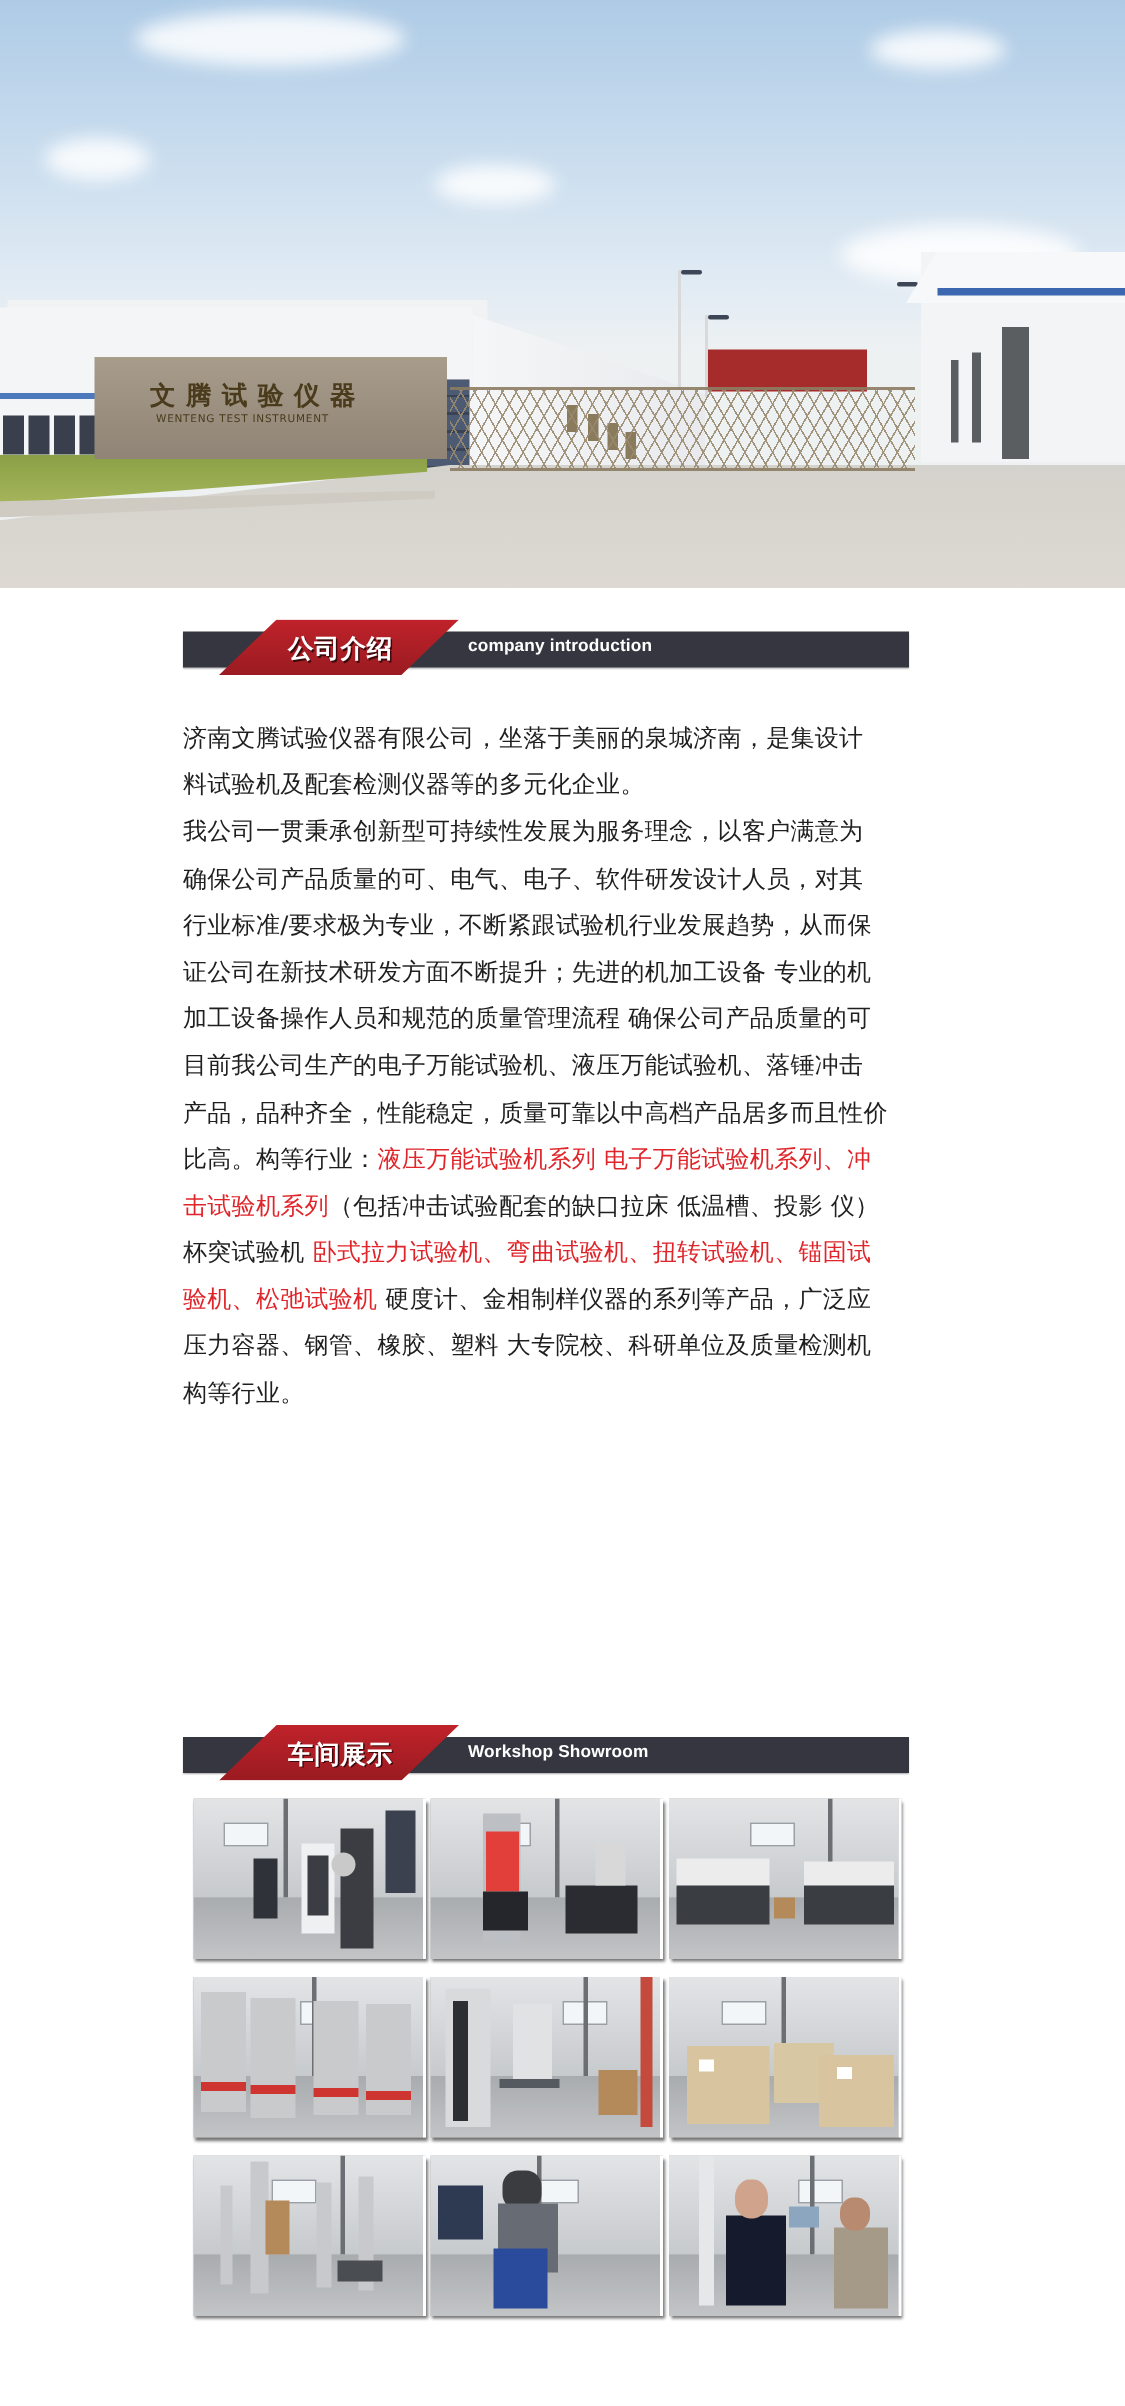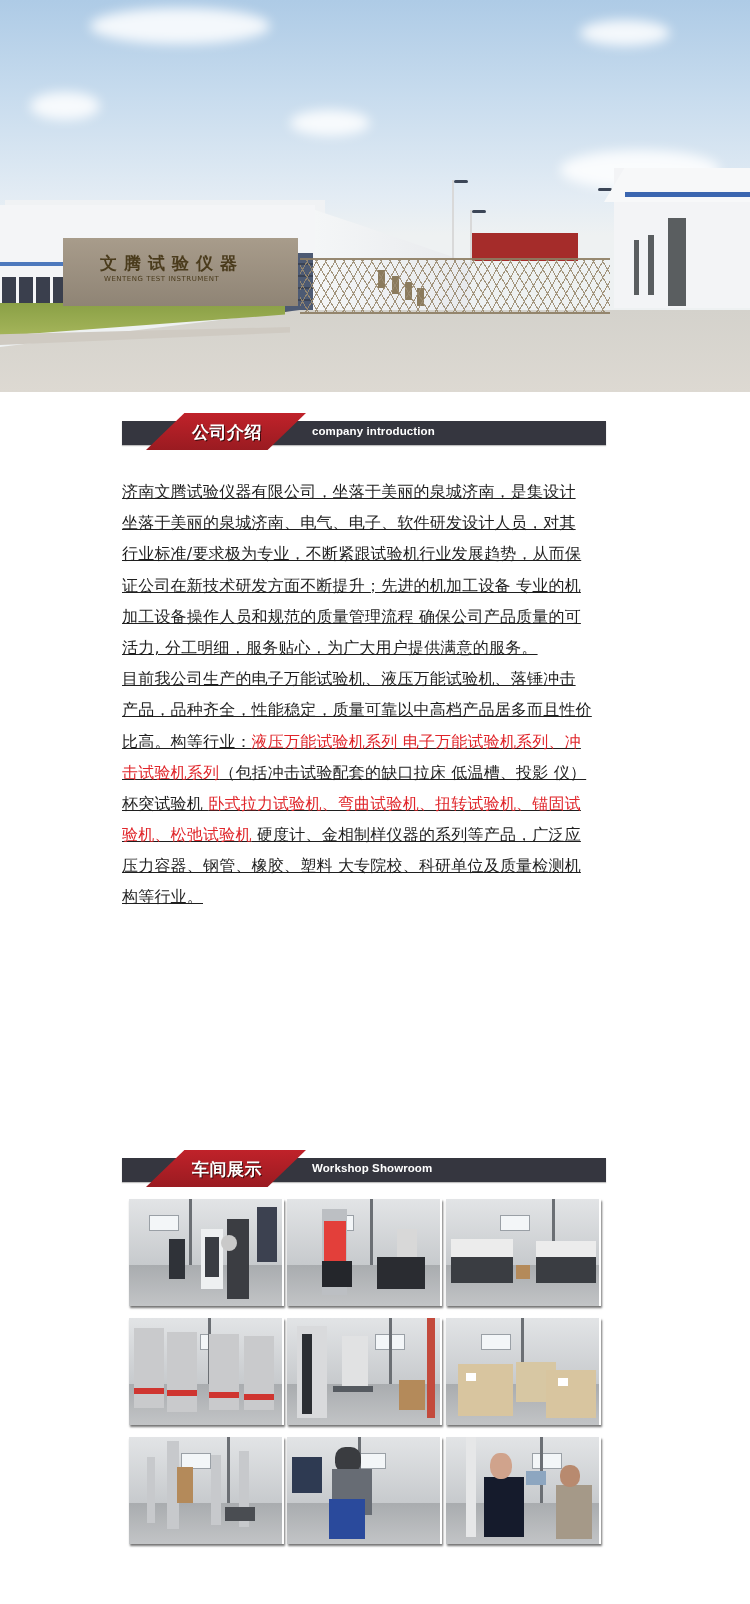--- a/index.html
+++ b/index.html
@@ -43,21 +43,21 @@
   .banner-red { position: absolute; left: 24px; top: 0; width: 160px; height: 37px; background: linear-gradient(180deg, #c0222a, #9a1b21);
     clip-path: polygon(24% 0, 100% 0, 76% 100%, 0 100%); }
   .banner-cn { position: absolute; left: 70px; top: 8px; width: 100px; color: #fff; font-weight: bold; font-size: 17px;
     text-shadow: 1px 1px 0 #3a0a0c; letter-spacing: 0.5px; font-family: "DejaVu Sans", sans-serif; }
   .banner-en { position: absolute; left: 190px; top: 12px; color: #fff; font-weight: bold; font-size: 11.5px;
     font-family: "Liberation Sans", sans-serif; letter-spacing: 0.1px; }
 
   
   .intro { position: absolute; left: 122px; top: 476px; width: 498px; font-size: 16px; line-height: 31.2px; color: #1f1f1f;
     font-family: "DejaVu Sans", sans-serif; letter-spacing: 0.2px; }
-  .intro .line { display: block; white-space: nowrap; height: 31.2px; text-decoration: underline; }
+  .intro .line { display: block; white-space: nowrap; height: 31.2px; }
   .hl { color: #e0252a; }
 
   
   .grid { position: absolute; left: 129px; top: 1199px; width: 478px; }
   .tile { position: absolute; width: 155px; height: 107px; overflow: hidden; border-right: 2px solid #fff;
     box-shadow: 1px 2px 2px rgba(0,0,0,0.55); background: #b9bcc0; }
   .tile .floor { position: absolute; left: 0; bottom: 0; width: 100%; height: 38%; background: linear-gradient(180deg, #a9acaf, #c2c4c6); }
   .tile .wall { position: absolute; left: 0; top: 0; width: 100%; height: 62%; background: linear-gradient(180deg, #e2e4e6, #c7cacd); }
   .tile .beam { position: absolute; top: 0; height: 62%; width: 3px; background: #6b6f74; }
   .tile .win { position: absolute; background: #f3f6f8; border: 1px solid #9aa0a6; }
@@ -131,25 +131,26 @@
 
 <div class="banner" style="top:413px;">
   <div class="banner-bar"></div>
   <div class="banner-red"></div>
   <div class="banner-cn">公司介绍</div>
   <div class="banner-en">company introduction</div>
 </div>
 
 <div class="intro" id="intro-text">
     <span class="line"><span>济南文腾试验仪器有限公司，坐落于美丽的泉城济南，是集设计</span></span>
-    <span class="line"><span>坐落于美丽的泉城济南、电气、电子、软件研发设计人员，对其</span></span>
+    <span class="line"><span>料试验机及配套检测仪器等的多元化企业。</span></span>
+    <span class="line"><span>我公司一贯秉承创新型可持续性发展为服务理念，以客户满意为</span></span>
+    <span class="line"><span>确保公司产品质量的可、电气、电子、软件研发设计人员，对其</span></span>
     <span class="line"><span>行业标准/要求极为专业，不断紧跟试验机行业发展趋势，从而保</span></span>
     <span class="line"><span>证公司在新技术研发方面不断提升；先进的机加工设备  专业的机</span></span>
     <span class="line"><span>加工设备操作人员和规范的质量管理流程  确保公司产品质量的可</span></span>
-    <span class="line"><span>活力, 分工明细，服务贴心，为广大用户提供满意的服务。</span></span>
     <span class="line"><span>目前我公司生产的电子万能试验机、液压万能试验机、落锤冲击</span></span>
     <span class="line"><span>产品，品种齐全，性能稳定，质量可靠以中高档产品居多而且性价</span></span>
     <span class="line"><span>比高。构等行业：</span><span class="hl">液压万能试验机系列  电子万能试验机系列、冲</span></span>
     <span class="line"><span class="hl">击试验机系列</span><span>（包括冲击试验配套的缺口拉床  低温槽、投影  仪）</span></span>
     <span class="line"><span>杯突试验机  </span><span class="hl">卧式拉力试验机、弯曲试验机、扭转试验机、锚固试</span></span>
     <span class="line"><span class="hl">验机、松弛试验机</span><span>  硬度计、金相制样仪器的系列等产品，广泛应</span></span>
     <span class="line"><span>压力容器、钢管、橡胶、塑料  大专院校、科研单位及质量检测机</span></span>
     <span class="line"><span>构等行业。</span></span>
   </div>
 

